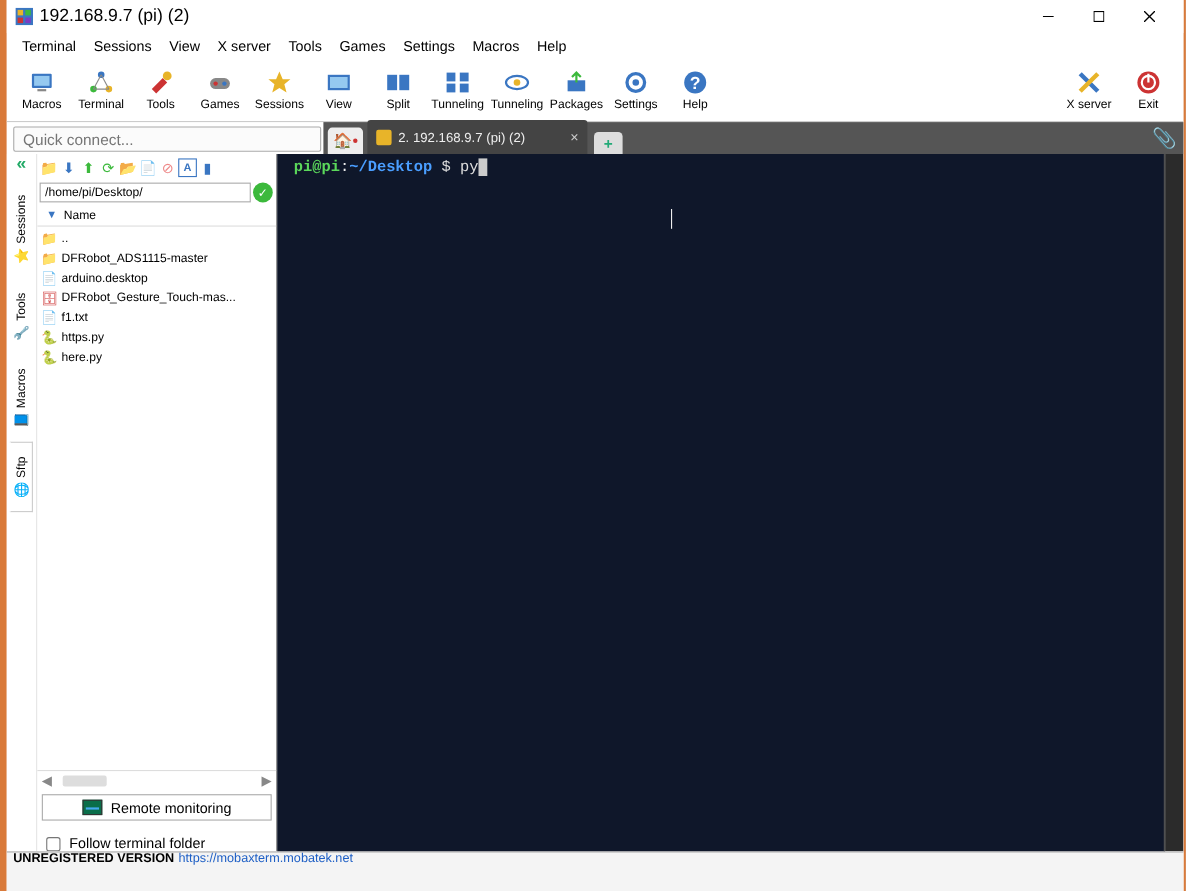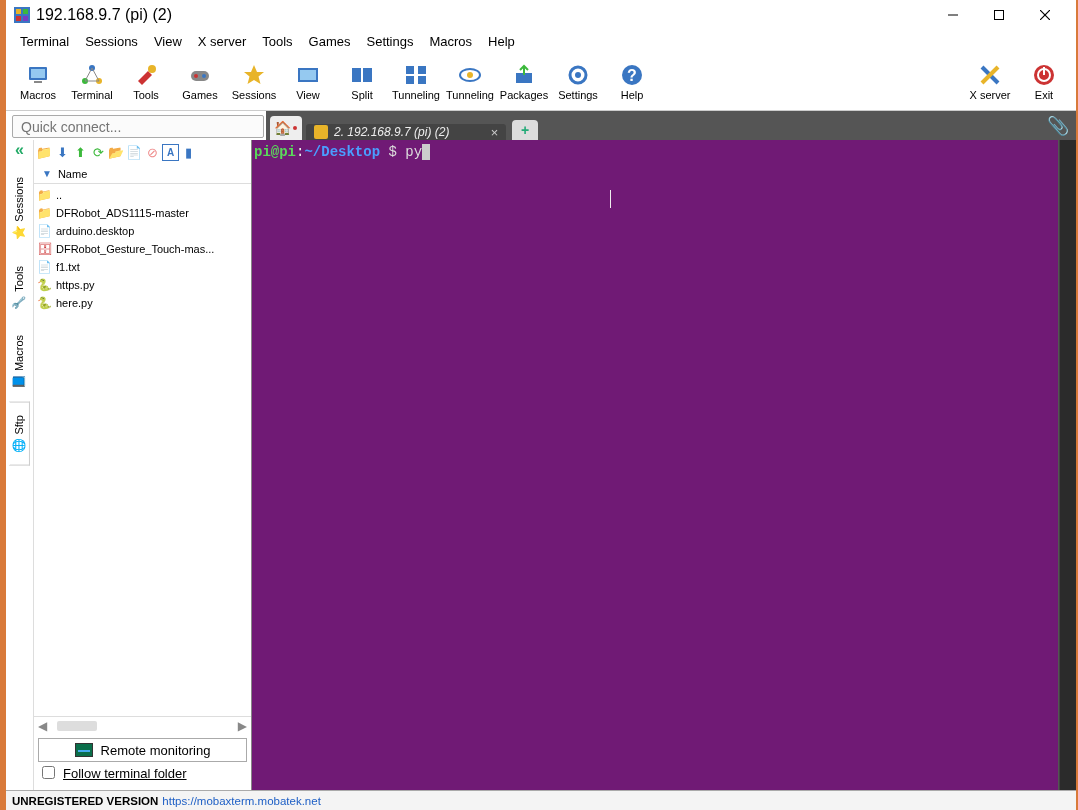--- a/index.html
+++ b/index.html
@@ -62,21 +62,21 @@
 .toolbar .spacer { flex: 1; }
 
 
 .qc-row {
   height: 30px;
   display: flex;
   align-items: stretch;
   border-top: 1px solid #ccc;
 }
 .quick-connect {
-  width: 252px;
+  width: 280px;
   margin: 4px 2px 2px 6px;
   padding: 0 8px;
   font-size: 14px;
   color: #888;
   background: #fbfbfb;
   border: 1px solid #aaa;
   border-radius: 2px;
   outline:none;
 }
 .tab-strip {
@@ -90,29 +90,28 @@
 .home-tab {
   width:32px; height:24px;
   background:#eee; border-radius:4px 4px 0 0;
   margin-right:4px;
   display:flex;align-items:center;justify-content:center;
   gap:1px;
 }
 .home-tab .home-icon{font-size:14px;}
 .home-tab .dot{width:4px;height:4px;border-radius:50%;background:#c33;}
 .term-tab {
-  height:16px;
+  height:31px;
   background:#444; color:#eee;
   padding:0 28px 0 8px;
   display:flex;align-items:center;gap:6px;
   font-size:12px;
   min-width:200px;
   position:relative;
   border-radius:3px 3px 0 0;
-  font-style:italic;
 }
 .term-tab .tab-icon { width:14px;height:14px;background:#e8b429;display:inline-block;border-radius:2px; position:relative;}
 .term-tab .tab-close { position:absolute; right:8px; color:#ccc; font-size:13px;}
 .new-tab {
   width:26px;height:20px;background:#ddd;border-radius:4px 4px 0 0;margin-left:6px;
   display:flex;align-items:center;justify-content:center;color:#2a7;font-size:14px;font-weight:bold;
 }
 .clip-icon { position:absolute; right:6px; top:4px; font-size:18px; color:#888;}
 
 
@@ -160,47 +159,47 @@
 .sftp-header .sort{color:#3a76c2;margin-right:6px;font-size:10px;}
 .file-list{flex:1;overflow:auto;padding:2px 0;}
 .file-row{height:18px;display:flex;align-items:center;padding:0 4px;gap:4px;font-size:11px;cursor:default;}
 .file-icon{width:14px;height:14px;display:inline-flex;align-items:center;justify-content:center;font-size:12px;}
 .scroll-footer{height:18px;border-top:1px solid #ddd;display:flex;align-items:center;justify-content:space-between;padding:0 4px;color:#888;}
 .scroll-footer .sb-track{flex:1;height:10px;margin:0 6px;position:relative;}
 .scroll-footer .sb-thumb{position:absolute;left:4px;top:0;height:10px;width:40px;background:#ddd;border-radius:2px;}
 .remote-mon{height:24px;border:1px solid #aaa;margin:4px;display:flex;align-items:center;justify-content:center;gap:8px;font-size:13px;cursor:pointer;}
 .remote-mon .rm-icon{width:18px;height:14px;background:#0a6e4a;border:1px solid #333;display:inline-block;position:relative;}
 .remote-mon .rm-icon::after{content:"";position:absolute;left:2px;right:2px;top:6px;border-top:2px solid #4ae;}
-.follow-row{height:24px;display:flex;align-items:flex-start;padding:0 8px;gap:8px;font-size:13px;text-decoration:underline;}
+.follow-row{height:24px;display:flex;align-items:flex-end;padding:0 8px;gap:8px;font-size:13px;}
 .follow-row input{width:13px;height:13px;}
 
 .terminal {
   flex:1;
-  background:#701a75;
+  background:#0f172a;
   color:#eee;
   font-family:"Consolas","Courier New",monospace;
   font-size:14px;
-  padding:4px 2px;
+  padding:4px 15px;
   position:relative;
   white-space:pre;
   border-right:1px solid #555;
 }
 .terminal .prompt-user{color:#5bd85b;font-weight:bold;}
 .terminal .prompt-path{color:#4a9eff;font-weight:bold;}
 .terminal .prompt-dollar{color:#ddd;}
 .terminal .cmd{color:#ddd;}
 .terminal .cursor{display:inline-block;width:8px;height:16px;background:#ccc;vertical-align:middle;margin-left:0;}
 .text-caret{position:absolute;left:358px;top:50px;width:1px;height:18px;border-left:1px solid #eee;}
 .term-scrollbar{width:17px;background:#2b2b2b;border-left:1px solid #444;}
 
 
 .statusbar {
-  height:20px;
+  height:36px;
   border-top:1px solid #aaa;
-  display:flex;align-items:center;
+  display:flex;
   padding:0 6px;gap:4px;font-size:11.5px;
   background:#f4f4f4;
 }
 .statusbar .unreg{font-weight:bold;}
 .statusbar a{color:#1e5fc5;text-decoration:none;}
 </style>
 </head>
 <body>
 
 <div class="titlebar">
@@ -428,20 +427,24 @@
       <span class="sftp-tool" style="color:#e8b429">📁</span>
       <span class="sftp-tool" style="color:#3a76c2">⬇</span>
       <span class="sftp-tool" style="color:#3cb93c">⬆</span>
       <span class="sftp-tool" style="color:#3cb93c">⟳</span>
       <span class="sftp-tool" style="color:#e8b429">📂</span>
       <span class="sftp-tool" style="color:#86c5f0">📄</span>
       <span class="sftp-tool" style="color:#e88">⊘</span>
       <span class="sftp-tool" style="color:#3a76c2;border:1px solid #3a76c2;font-size:10px;font-weight:bold;">A</span>
       <span class="sftp-tool" style="color:#3a76c2">▮</span>
     </div>
+    <div class="sftp-path-row">
+      <input class="sftp-path" value="/home/pi/Desktop/" style="">
+      <span class="sftp-ok">✓</span>
+    </div>
     <div class="sftp-header">
       <span class="sort">▼</span>
       <span>Name</span>
     </div>
     <div class="file-list">
       <div class="file-row">
           <span class="file-icon">📁</span>
           <span>..</span>
         </div>
       <div class="file-row">

